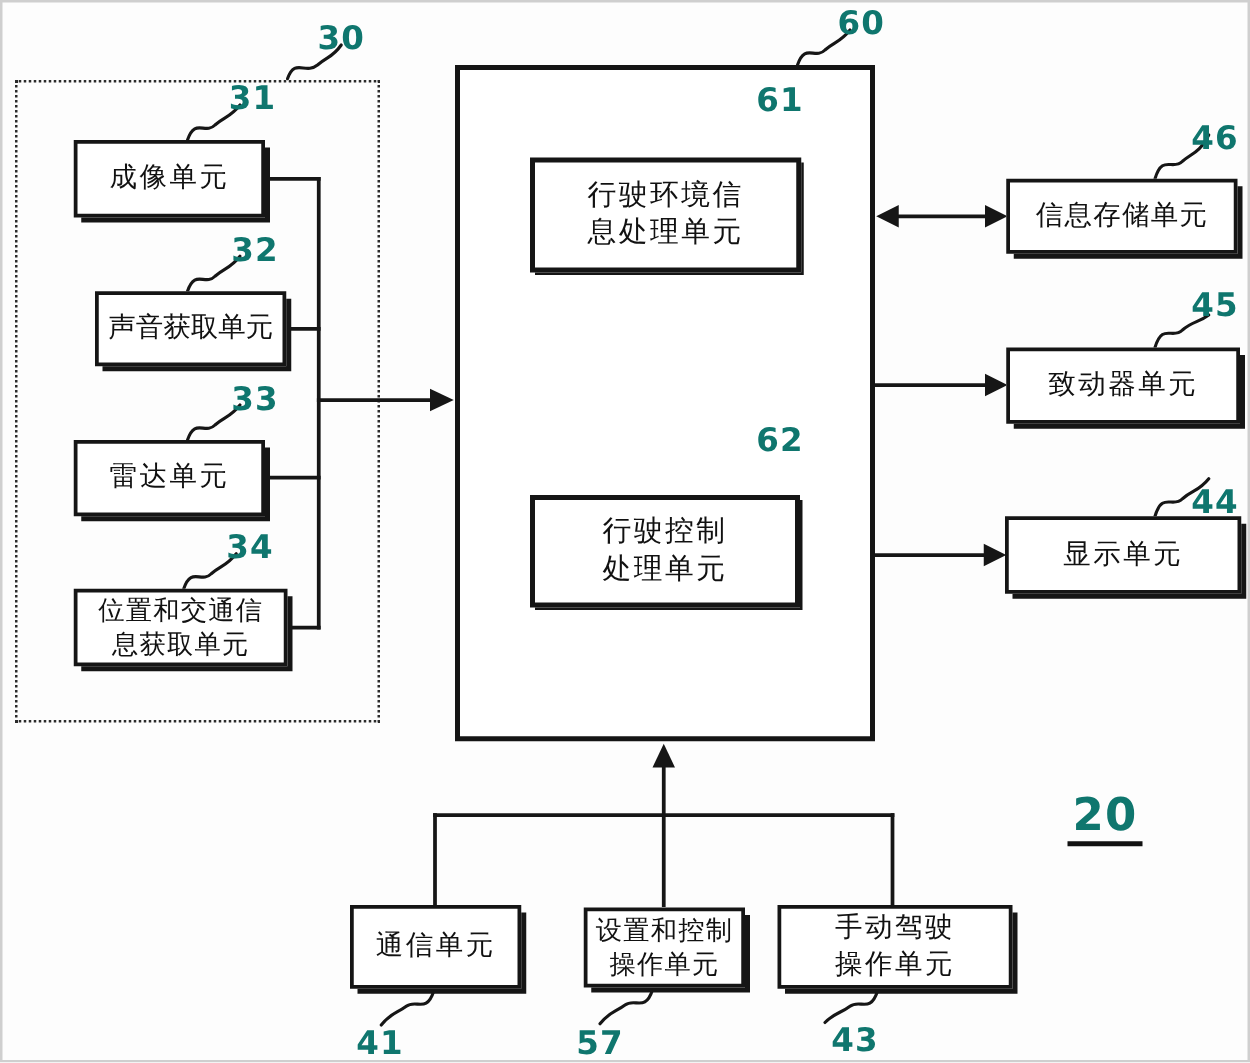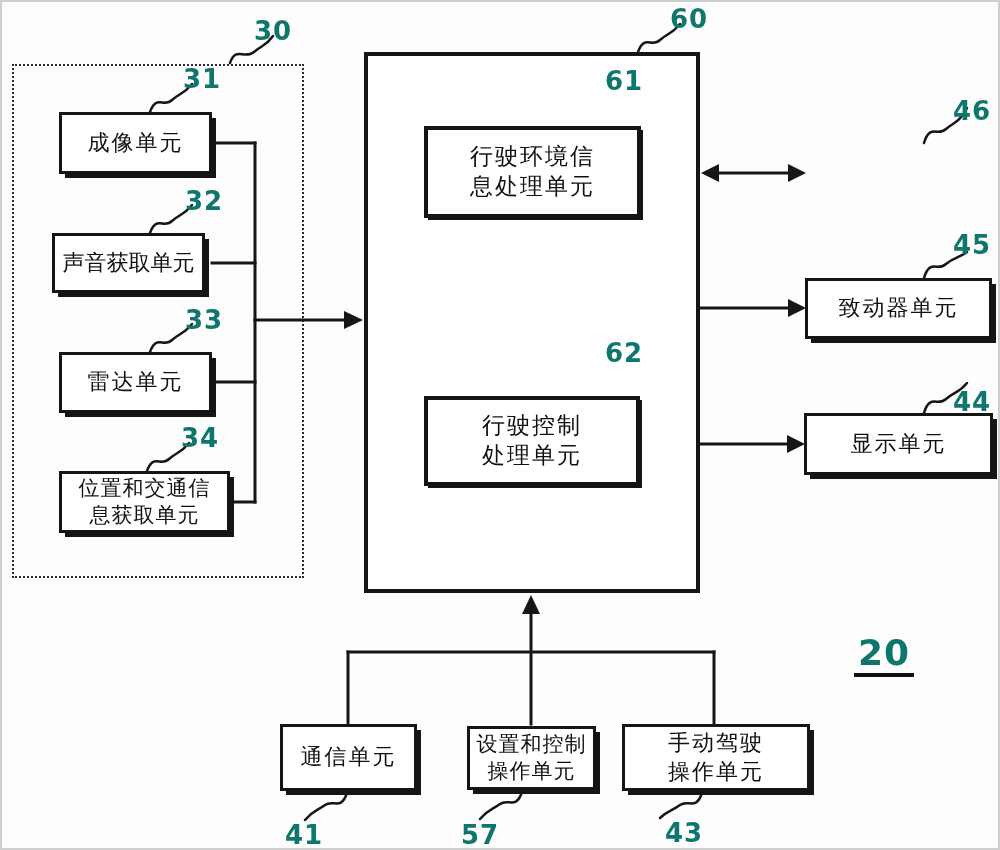--- a/index.html
+++ b/index.html
@@ -114,31 +114,32 @@
       <path d="M922,411 C928,391 936,405 944,397 C952,390 957,391 965,381"></path>
       <path d="M345,791 C339,809 331,797 323,803 C315,809 311,808 303,818"></path>
       <path d="M520,790 C514,808 506,796 498,802 C490,808 486,807 478,817"></path>
       <path d="M700,791 C694,809 686,797 678,803 C670,809 666,808 658,816"></path>
     </g>
   </svg>
 
   <div class="group-box" style="left:10px;top:62px;width:292px;height:514px;"></div>
 
   <div class="node" style="left:57px;top:110px;width:153px;height:62px;">成像单元</div>
-  <div class="node" style="left:50px;top:231px;width:153px;height:60px;letter-spacing:0px;">声音获取单元</div>
+  <div class="node" style="left:74px;top:231px;width:153px;height:60px;letter-spacing:0px;">声音获取单元</div>
   <div class="node" style="left:57px;top:350px;width:153px;height:61px;">雷达单元</div>
   <div class="node small-text" style="left:57px;top:469px;width:171px;height:62px;letter-spacing:1px;">位置和交通信
 息获取单元</div>
 
   <div class="node big" style="left:362px;top:50px;width:336px;height:541px;"></div>
   <div class="node inner" style="left:422px;top:124px;width:217px;height:92px;">行驶环境信
 息处理单元</div>
   <div class="node inner" style="left:422px;top:394px;width:216px;height:90px;">行驶控制
 处理单元</div>
 
+  <div class="node" style="left:803px;top:141px;width:185px;height:60px;letter-spacing:1px;">信息存储单元</div>
   <div class="node" style="left:803px;top:276px;width:187px;height:61px;">致动器单元</div>
   <div class="node" style="left:802px;top:411px;width:189px;height:62px;">显示单元</div>
 
   <div class="node" style="left:278px;top:722px;width:137px;height:67px;">通信单元</div>
   <div class="node small-text" style="left:465px;top:724px;width:129px;height:64px;letter-spacing:1px;">设置和控制
 操作单元</div>
   <div class="node" style="left:620px;top:722px;width:188px;height:67px;">手动驾驶
 操作单元</div>
 
   <div class="ref" style="left:252px;top:14px;">30</div>

